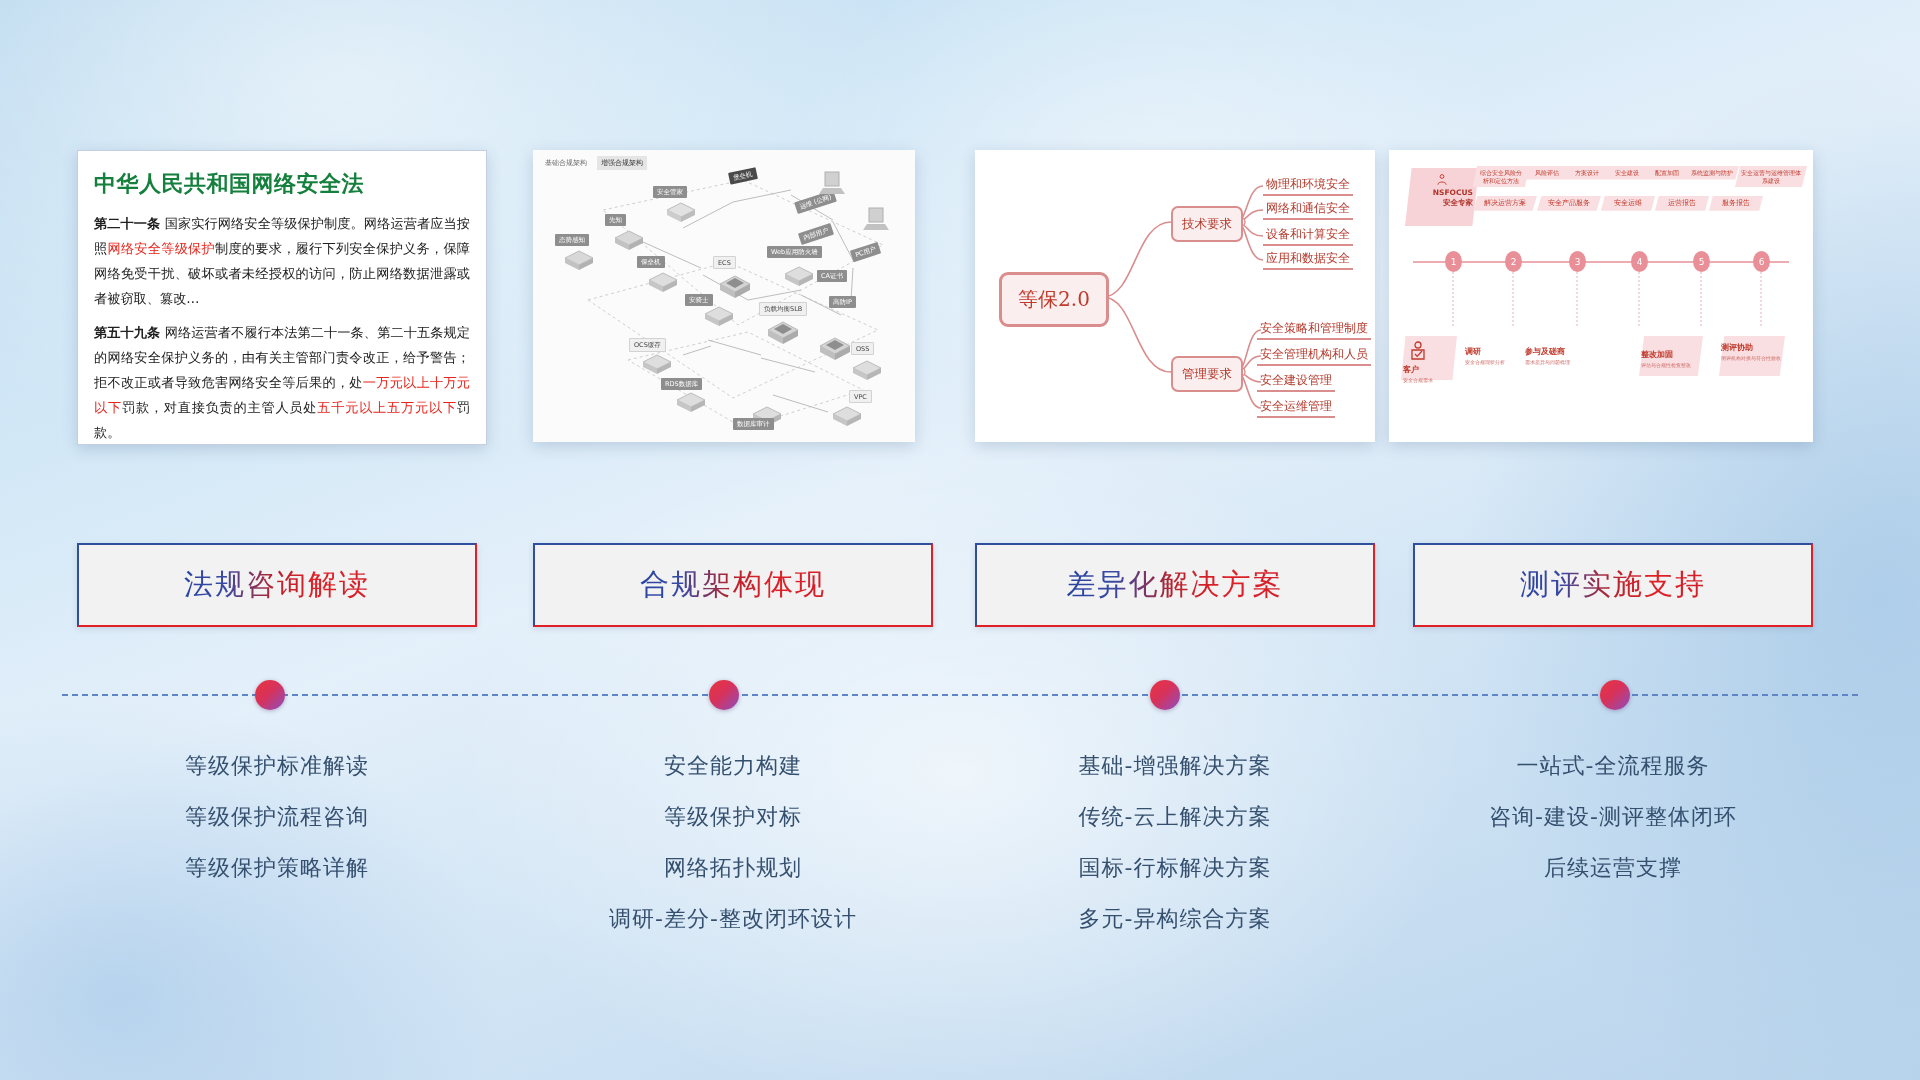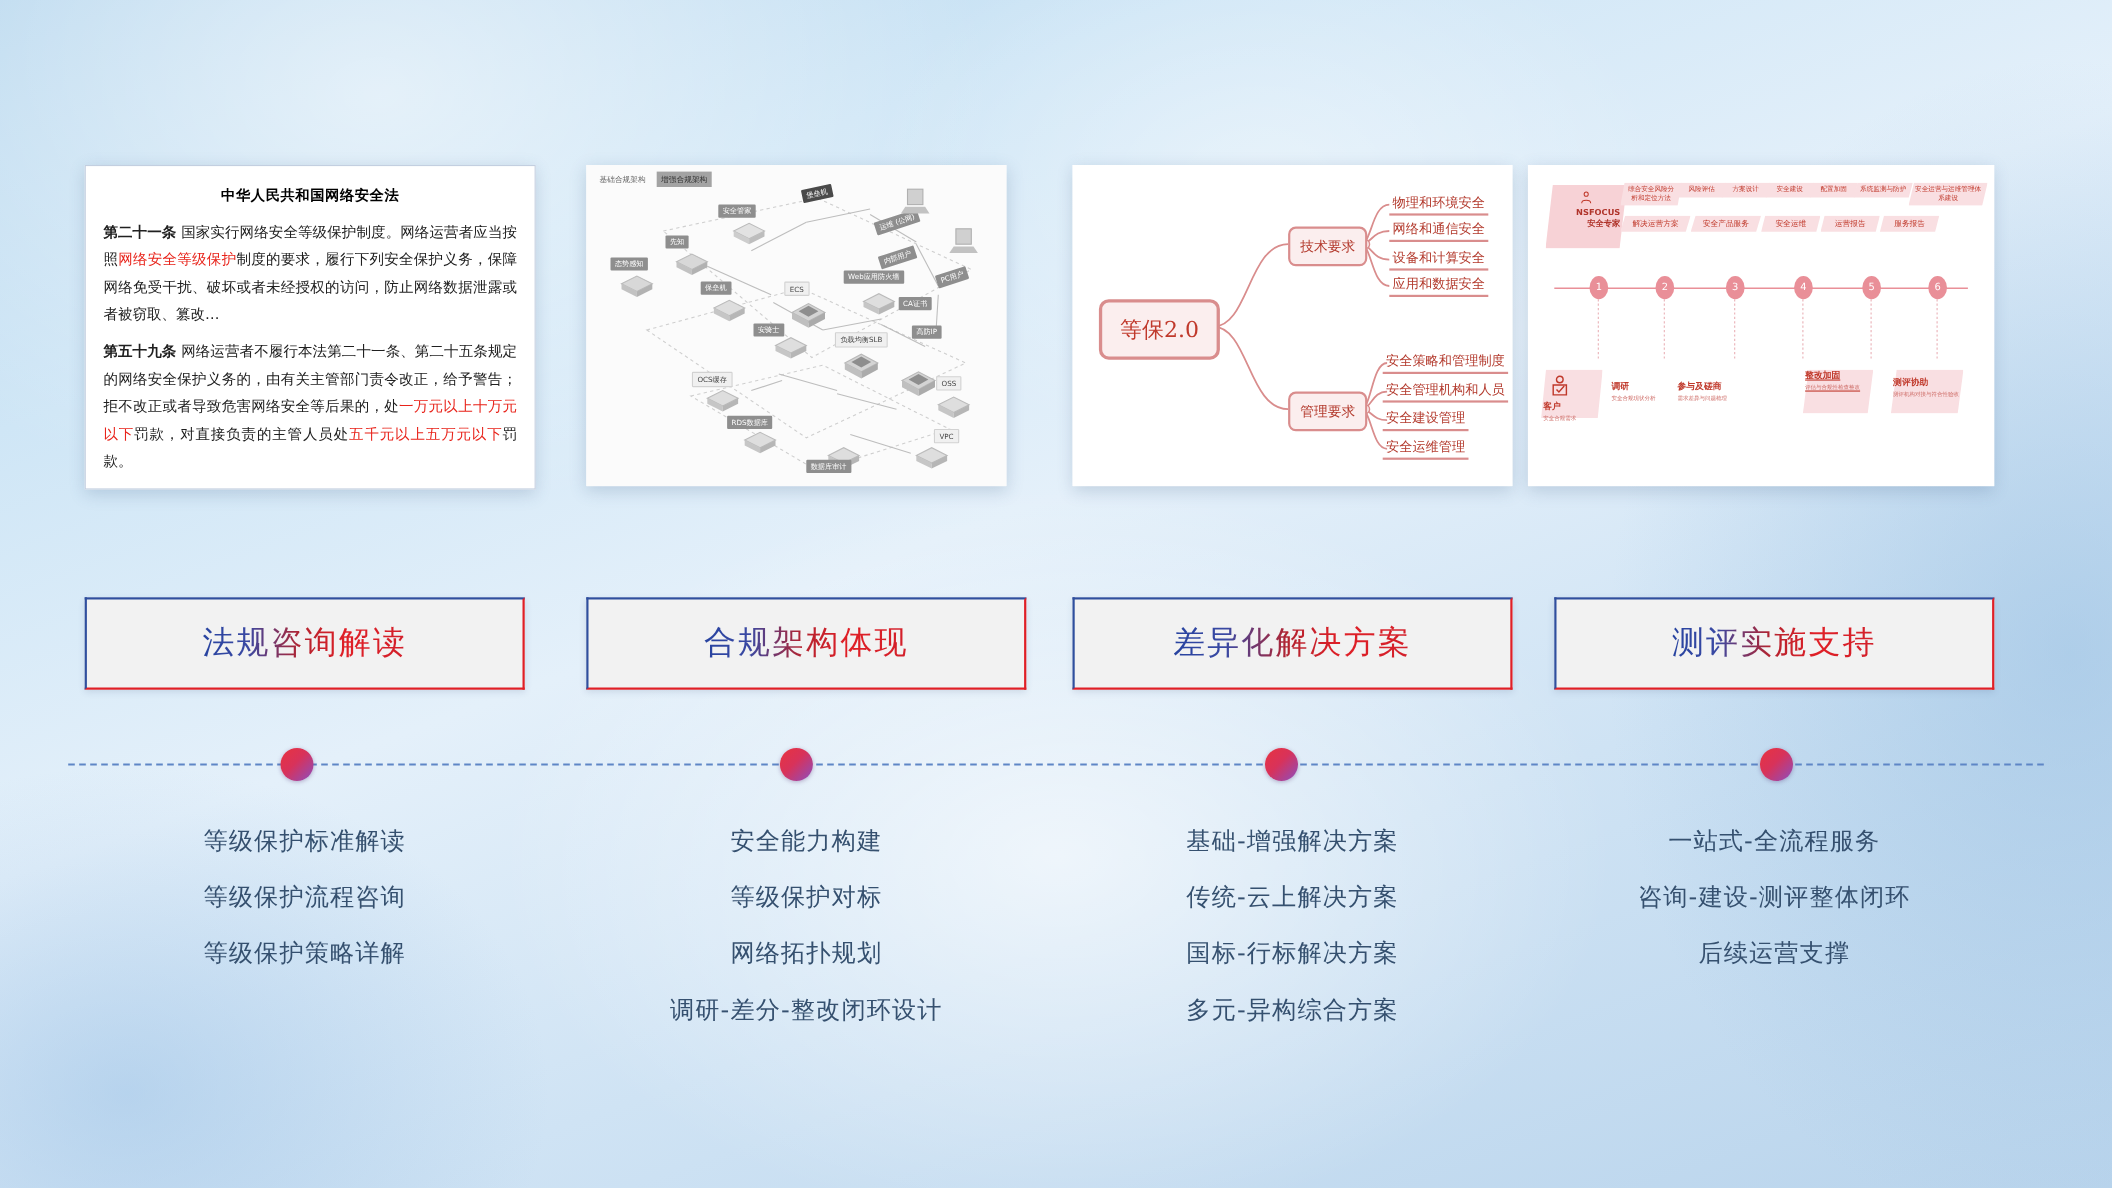--- a/index.html
+++ b/index.html
@@ -30,34 +30,34 @@
   .cards{position:absolute;left:0;top:150px;width:1920px;height:300px;}
   .card{position:absolute;top:0;background:#fff;
     box-shadow:0 4px 14px rgba(60,90,130,.22);overflow:hidden;}
   .card.c1{left:77px;width:408px;height:293px;border:1px solid #c3cfe0;}
   .card.c2{left:533px;width:382px;height:292px;}
   .card.c3{left:975px;width:400px;height:292px;}
   .card.c4{left:1389px;width:424px;height:292px;}
 
   
   .law{padding:14px 16px 6px 16px;box-sizing:border-box;height:100%;}
-  .law-title{text-align:center;font-size:13px;font-weight:bold;color:#000000;
+  .law-title{font-size:22px;font-weight:bold;color:#15803d;
     letter-spacing:.5px;margin:4px 0 12px 0;
     font-family:"DejaVu Sans","Liberation Sans",sans-serif;}
   .law-p{font-size:13.2px;line-height:25px;color:#202020;text-align:justify;
     margin:0 0 9px 0;font-family:"DejaVu Sans","Liberation Sans",sans-serif;}
   .law-p b{font-weight:bold;}
   .law-p .r{color:#e8231a;}
 
   
   .arch{position:relative;width:100%;height:100%;background:#fbfbfb;}
   .arch .tabs{position:absolute;left:8px;top:6px;display:flex;gap:6px;}
   .arch .tab{font-size:7px;color:#6b6b6b;padding:2px 4px;
     font-family:"DejaVu Sans",sans-serif;}
-  .arch .tab.on{background:#a3a3a3;color:#333;}
+  .arch .tab.on{background:#e5e5e5;color:#333;}
   .arch svg{position:absolute;left:0;top:0;}
   .node{position:absolute;font-size:6.5px;color:#fff;background:#8e8e8e;
     padding:1.5px 4px;white-space:nowrap;font-family:"DejaVu Sans",sans-serif;
     border-radius:1px;}
   .node.lt{background:#f0f0f0;color:#444;border:1px solid #d2d2d2;}
   .node.dk{background:#4a4a4a;}
   .box3d{position:absolute;}
 
   
   .mind{position:relative;width:100%;height:100%;background:#fff;}
@@ -429,21 +429,21 @@
         <div class="btm" style="left:76px;top:196px;width:56px;">
           <div class="t">调研</div>
           <div class="s">安全合规现状分析</div>
         </div>
         <div class="btm" style="left:136px;top:196px;width:64px;">
           <div class="t">参与及磋商</div>
           <div class="s">需求差异与问题梳理</div>
         </div>
 
         <div class="quad" style="left:250px;top:186px;width:64px;height:40px;"></div>
-        <div class="btm" style="left:252px;top:186px;width:60px;text-decoration:underline;">
+        <div class="btm" style="left:252px;top:199px;width:60px;">
           <div class="t">整改加固</div>
           <div class="s">评估与合规性检查整改</div>
         </div>
         <div class="quad" style="left:330px;top:186px;width:66px;height:40px;"></div>
         <div class="btm" style="left:332px;top:192px;width:62px;">
           <div class="t">测评协助</div>
           <div class="s">测评机构对接与符合性验收</div>
         </div>
       </div>
     </div>

